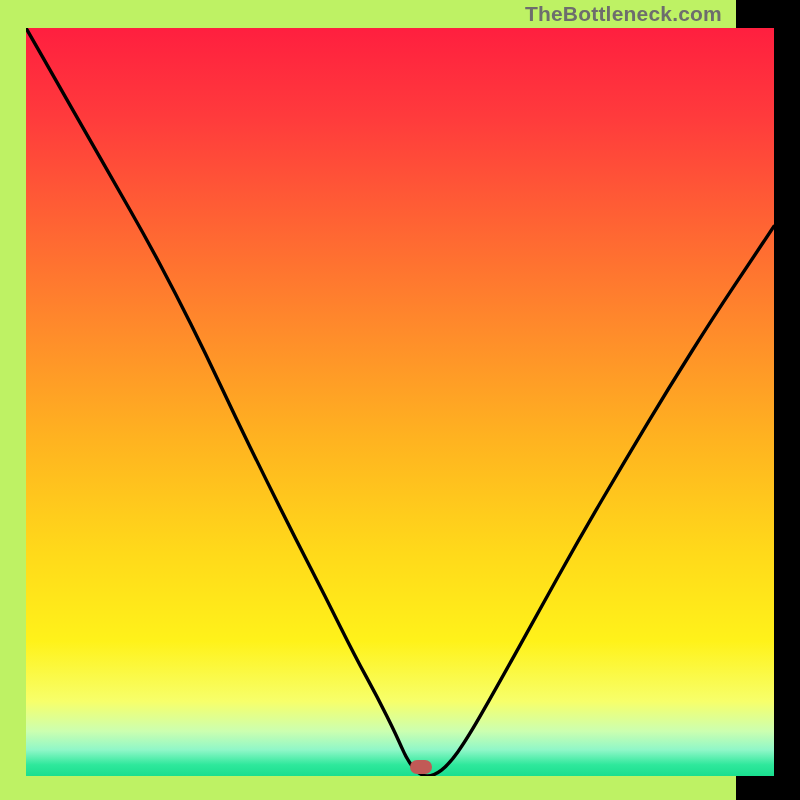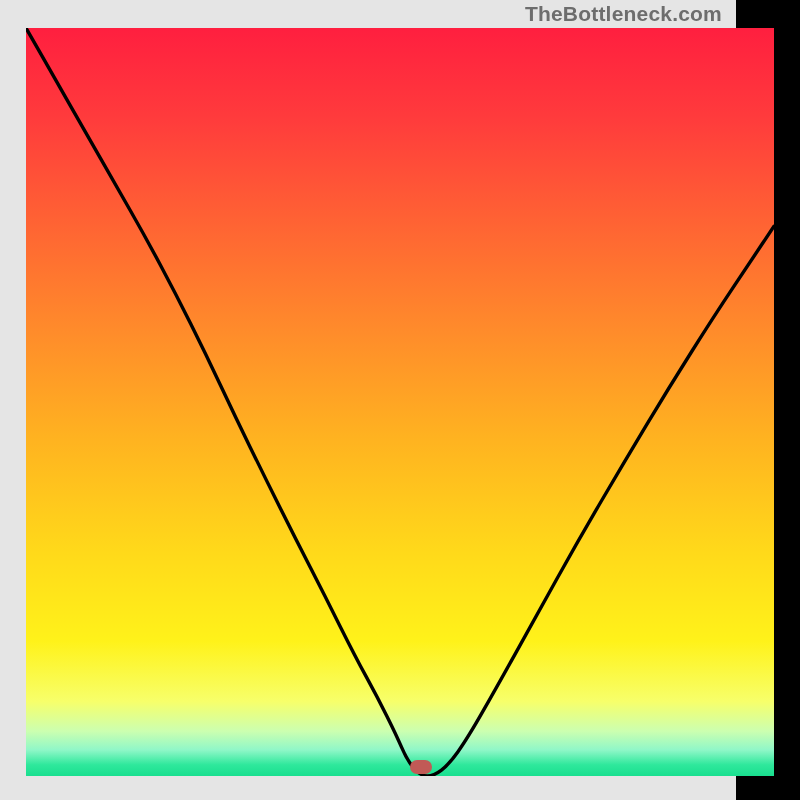--- a/index.html
+++ b/index.html
@@ -10,21 +10,21 @@
     background: #000;
     font-family: Arial, Helvetica, sans-serif;
     overflow: hidden;
   }
   .frame {
     position: absolute;
     left: 0;
     top: 0;
     width: 736px;
     height: 800px;
-    background: #e5e5e5;
+    background: #bef264;
     text-align: right;
   }
   .attrib {
     position: absolute;
     top: 2px;
     right: 14px;
     color: #6d6d6d;
     font-size: 21px;
     font-weight: 600;
     letter-spacing: 0.2px;

